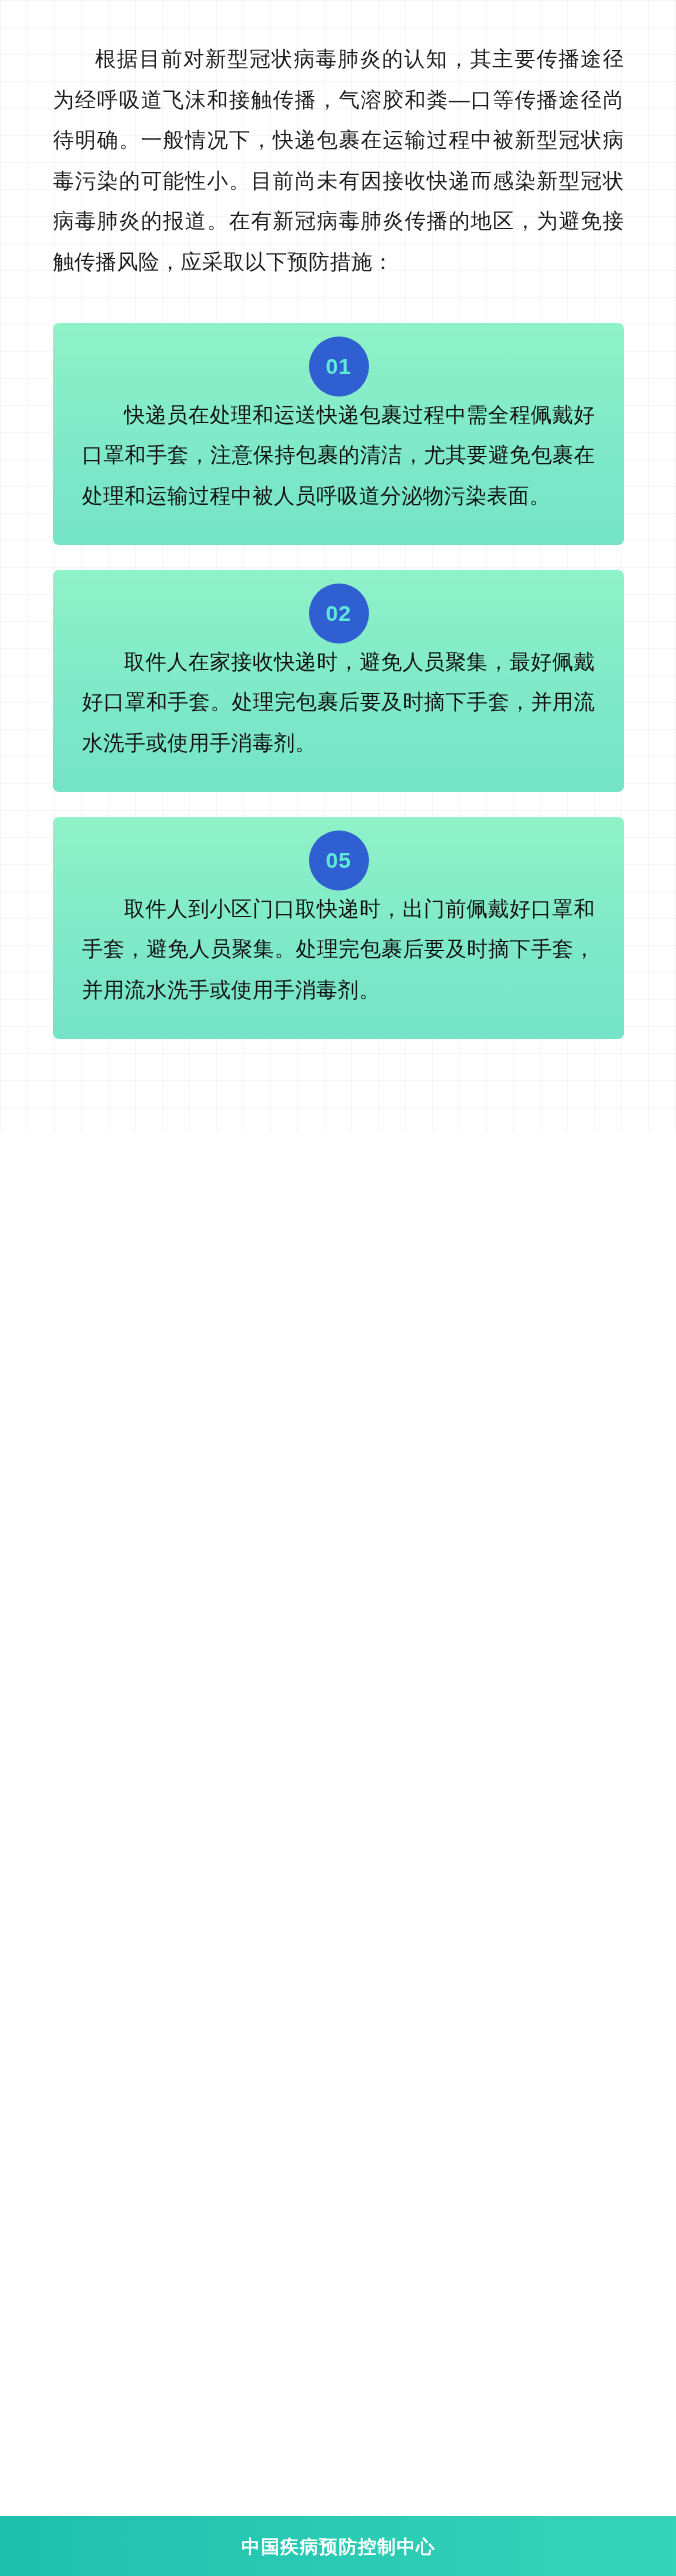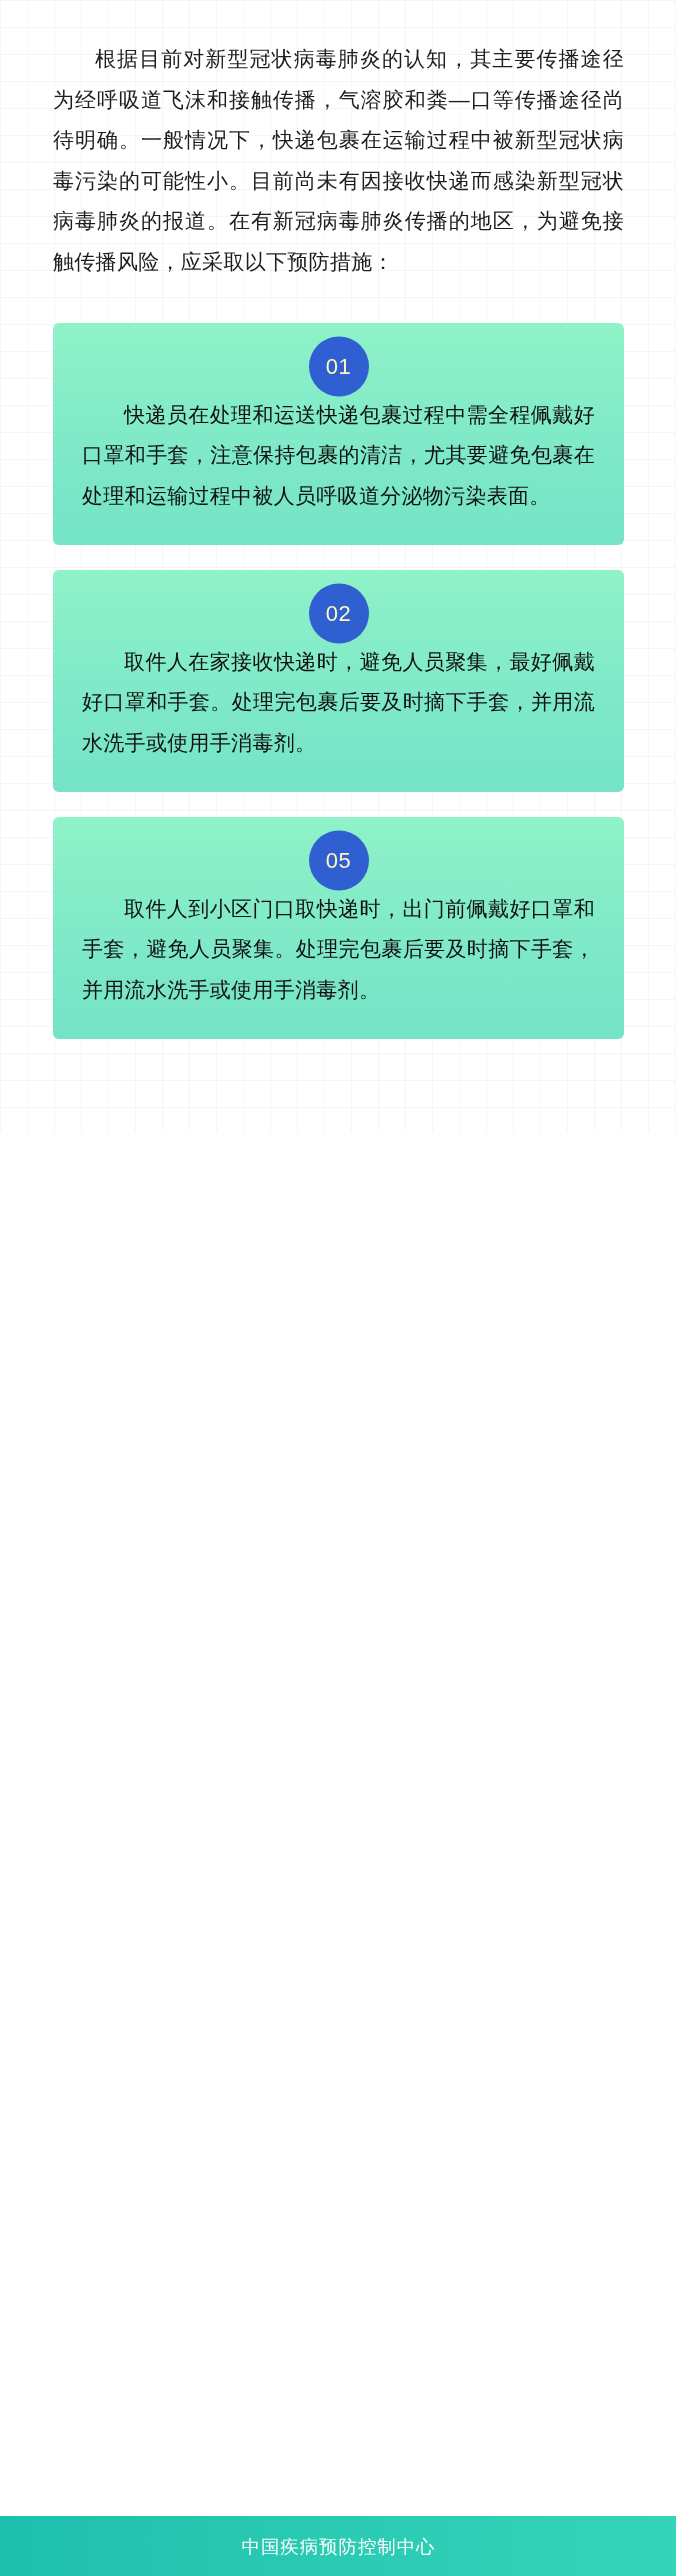--- a/index.html
+++ b/index.html
@@ -100,23 +100,23 @@
     padding: 58px 29px 29px 29px;
   }
   .badge {
     position: absolute;
     top: 0px;
     left: 50%;
     transform: translate(-50%, 13.5px);
     width: 60px; height: 60px;
     border-radius: 50%;
     background: #2f5fd0;
-    color: #fef9c3;
+    color: #5eead4;
     font-size: 22px;
-    font-weight: normal;
+    font-weight: bold;
     display: flex;
     align-items: center;
     justify-content: center;
     letter-spacing: 0.5px;
   }
   .card-text {
     margin-top: 13.5px;
     font-size: 21px;
     line-height: 1.93;
     color: #111111;
@@ -124,20 +124,21 @@
     text-indent: 2em;
     letter-spacing: 0.3px;
   }
 
   
   .footer-pad { height: 68px; }
   .footer {
     position: absolute;
     left: 0; bottom: 0;
     width: 662px;
+    font-weight: bold;
   }
   .footer-band {
     width: 677px;
     height: 60px;
     background: linear-gradient(90deg, #1fbfae 0%, #2bcab3 50%, #35d4ba 100%);
     display: flex;
     align-items: center;
     justify-content: center;
     color: #ffffff;
     font-size: 18.4px;

